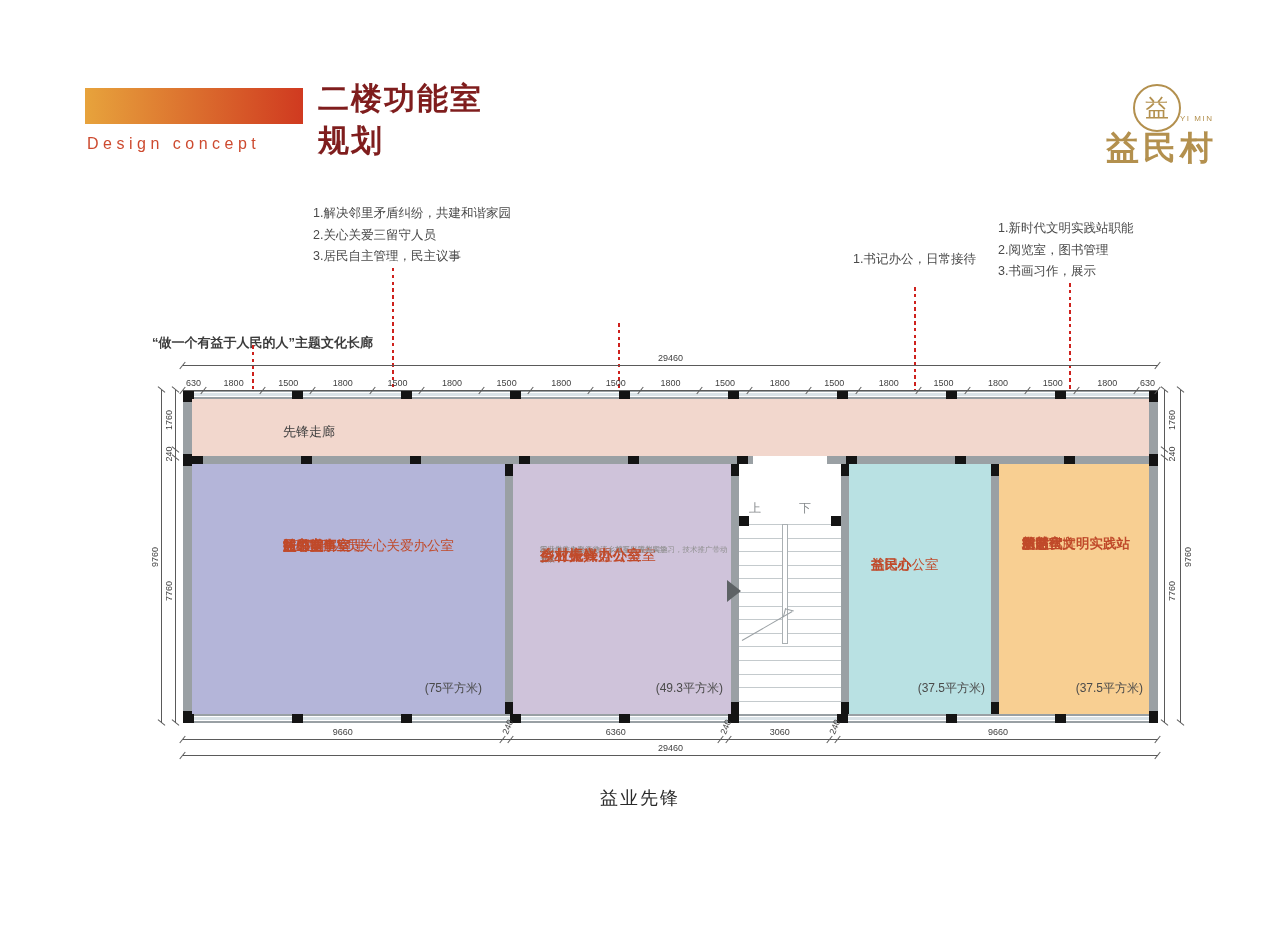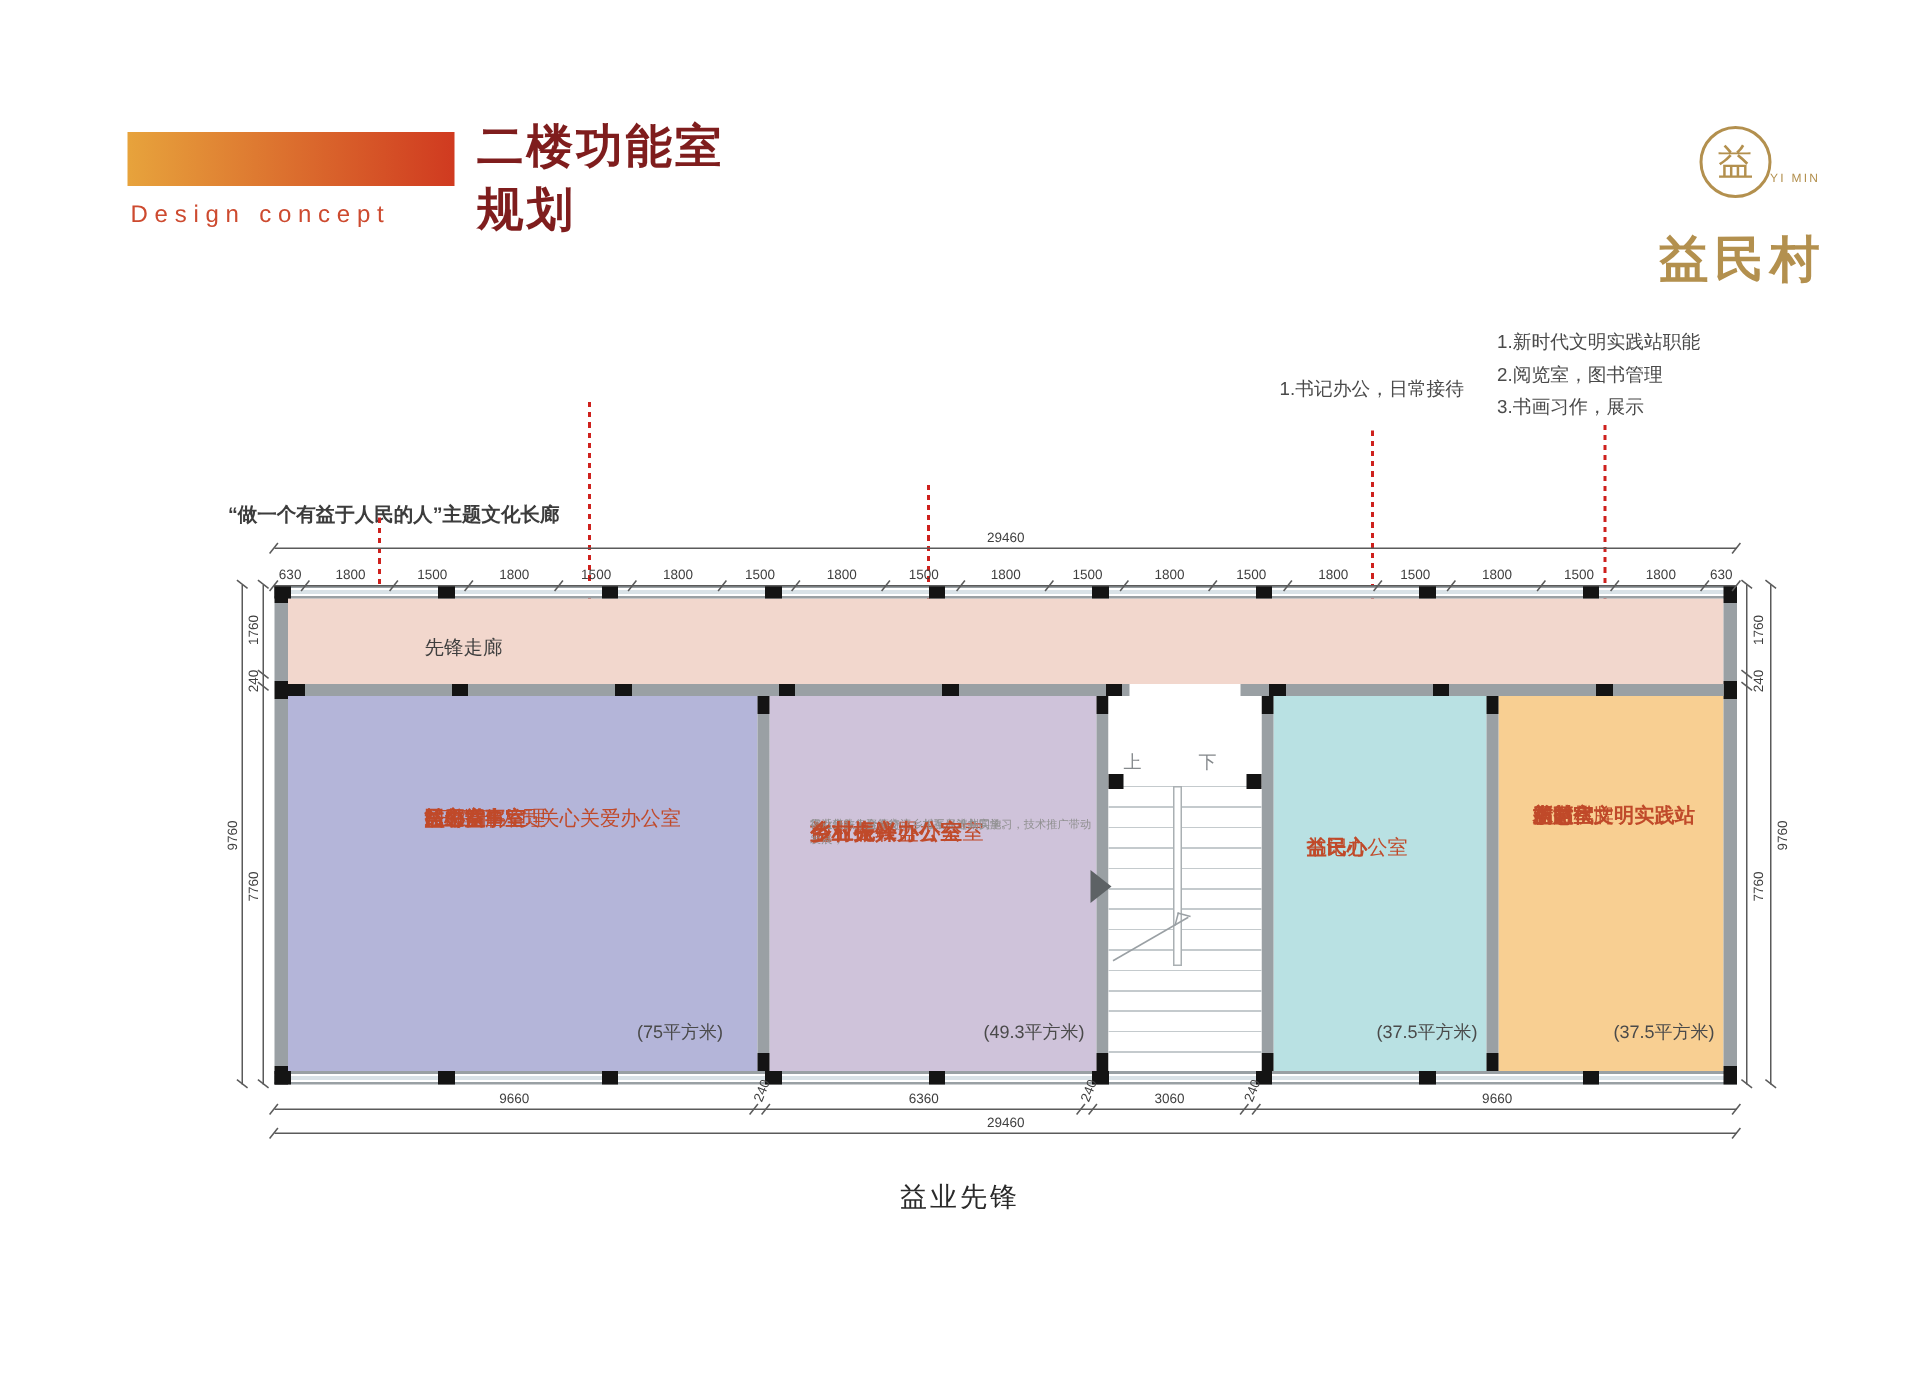--- a/index.html
+++ b/index.html
@@ -104,22 +104,27 @@
   <div class="abs grad-bar" style="background: linear-gradient(90deg, rgb(231, 163, 60), rgb(208, 58, 32));"></div>
   <div class="abs eyebrow">Design concept</div>
   <div class="abs page-title" style="color: #7f1d1d; font-family: Liberation Mono, monospace;">
     <div>二楼功能室</div>
     <div>规划</div>
   </div>
   <div class="abs logo-seal" style="color: rgb(179, 144, 78);">
     <span>益</span>
   </div>
   <div class="abs logo-latin" style="color: rgb(179, 144, 78); text-align: right;">YI MIN</div>
-  <div class="abs logo-name" style="color: rgb(179, 144, 78); margin-top: 25px;">益民村</div>
-
+  <div class="abs logo-name" style="color: rgb(179, 144, 78);">益民村</div>
+
+  <div class="abs note" style="left:313px;top:203px">
+    <div>1.解决邻里矛盾纠纷，共建和谐家园</div>
+    <div>2.关心关爱三留守人员</div>
+    <div>3.居民自主管理，民主议事</div>
+  </div>
   <div class="abs note" style="left:853px;top:249px">
     <div>1.书记办公，日常接待</div>
   </div>
   <div class="abs note" style="left:998px;top:218px">
     <div>1.新时代文明实践站职能</div>
     <div>2.阅览室，图书管理</div>
     <div>3.书画习作，展示</div>
   </div>
   <div class="abs banner">“做一个有益于人民的人”主题文化长廊</div>
 

